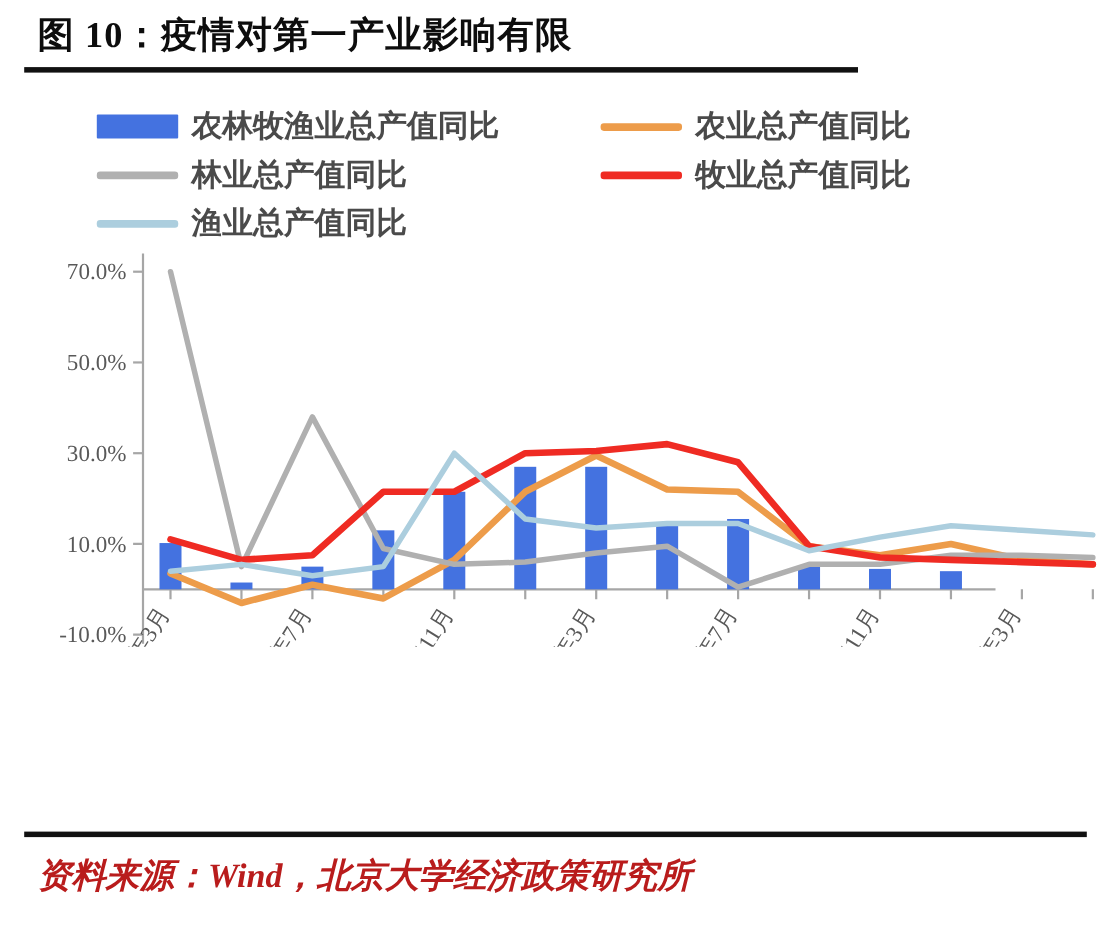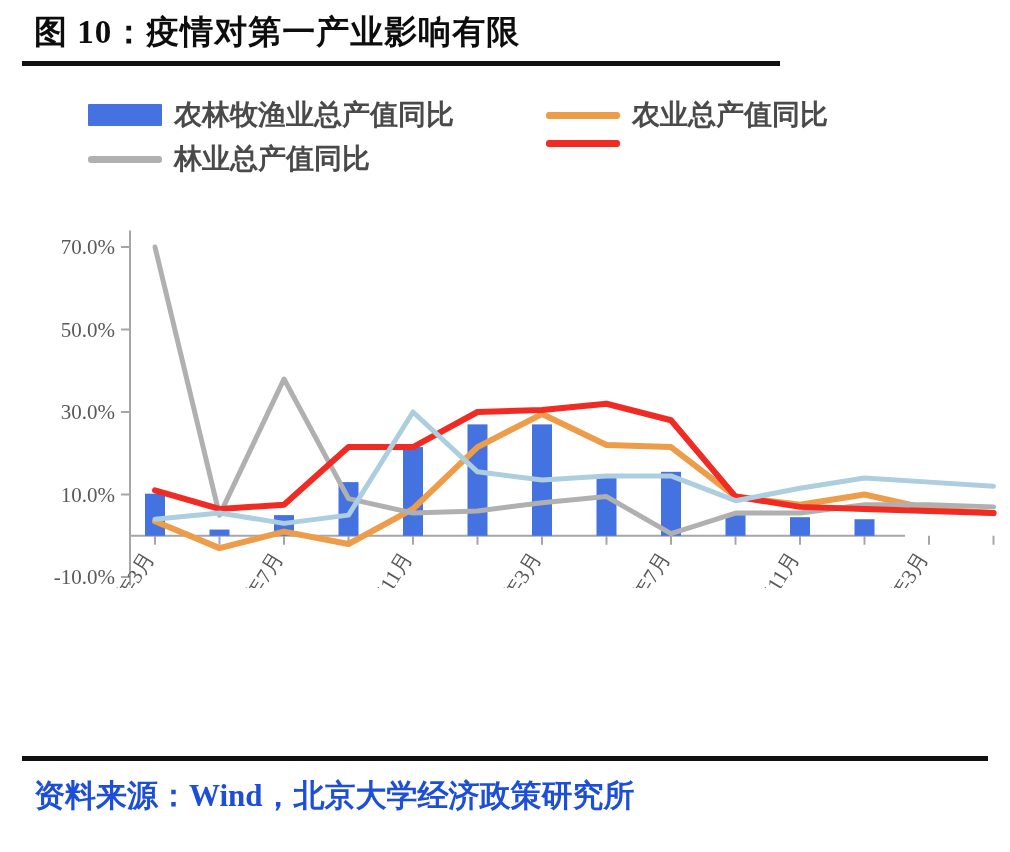--- a/index.html
+++ b/index.html
@@ -18,22 +18,22 @@
     font-weight:bold;font-size:33px;letter-spacing:1px;
     color:#0d0d0d;white-space:nowrap;
   }
   .rule-top{margin:0 22px;height:5px;background:#111;}
   .rule-bottom{position:absolute;left:22px;top:756px;width:966px;height:5px;background:#111;}
 
   
   .source{
     position:absolute;left:34px;top:775px;width:950px;
     font-family:"Liberation Serif","DejaVu Serif",serif;
-    font-weight:bold;font-size:31px;
-    color:#1d4ed8;white-space:nowrap;
+    font-style:italic;font-weight:bold;font-size:31px;
+    color:#b91c1c;white-space:nowrap;
   }
 
   
   .legend{position:absolute;left:88px;top:96px;width:830px;height:116px;}
   .legend-row{position:absolute;display:flex;align-items:center;}
   .lg-c1{left:0;}
   .lg-c2{left:458px;}
   .lg-r1{top:0;}
   .lg-r2{top:44px;}
   .lg-r3{top:88px;}
@@ -79,20 +79,25 @@
     <div class="legend-row lg-c2 lg-r1">
       <span class="swatch-line" style="background:#ed9c4a"></span>
       <span class="lg-label">农业总产值同比</span>
     </div>
     <div class="legend-row lg-c1 lg-r2">
       <span class="swatch-line" style="background:#b0b0b0"></span>
       <span class="lg-label">林业总产值同比</span>
     </div>
     <div class="legend-row lg-c2 lg-r2">
       <span class="swatch-line" style="background:#ef2b23"></span>
+      <span class="lg-label">牧业总产值同比</span>
+    </div>
+    <div class="legend-row lg-c1 lg-r3">
+      <span class="swatch-line" style="background:#accede"></span>
+      <span class="lg-label">渔业总产值同比</span>
     </div>
   </div>
 
   <div class="plot">
     <svg id="chart-svg" width="1010" height="360" viewBox="0 0 1010 360">
         <line x1="130" y1="2.5" x2="130" y2="357.25" class="axis-line"></line>
         <line x1="130" y1="307.75" x2="905" y2="307.75" class="axis-line"></line>
         <line x1="121" y1="349" x2="130" y2="349" class="tickmark"></line>
         <text x="115" y="356" text-anchor="end" class="ytick-label">-10.0%</text>
         <line x1="121" y1="266.5" x2="130" y2="266.5" class="tickmark"></line>

